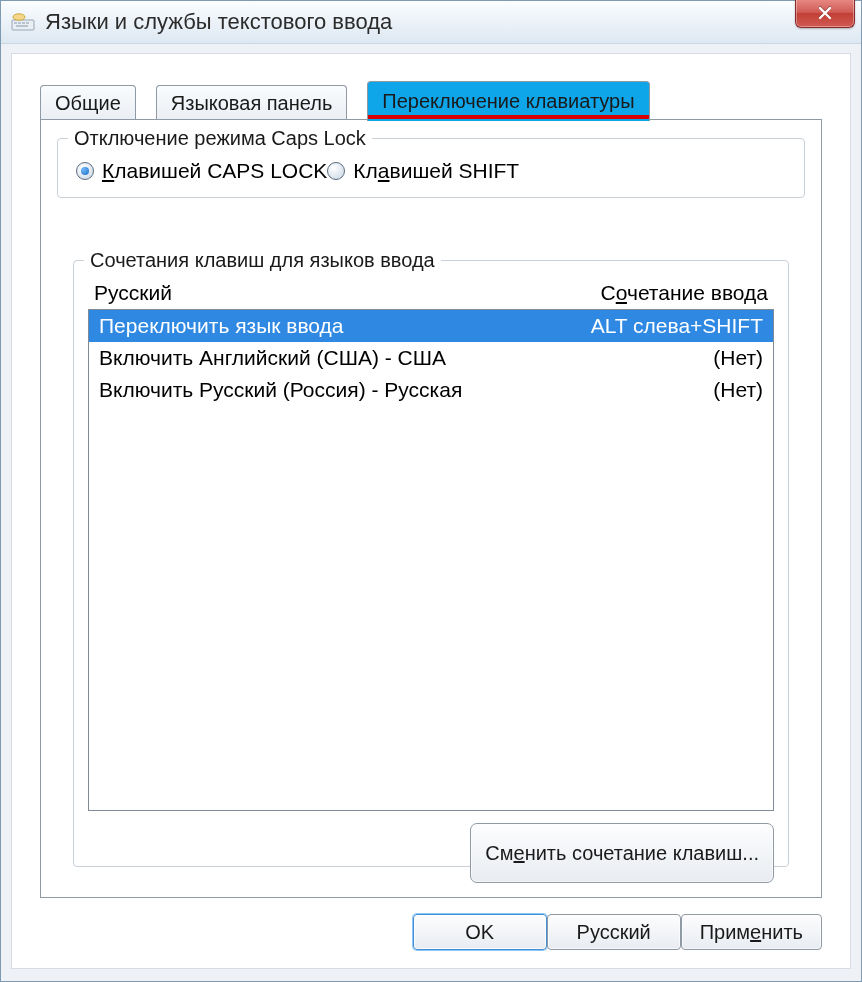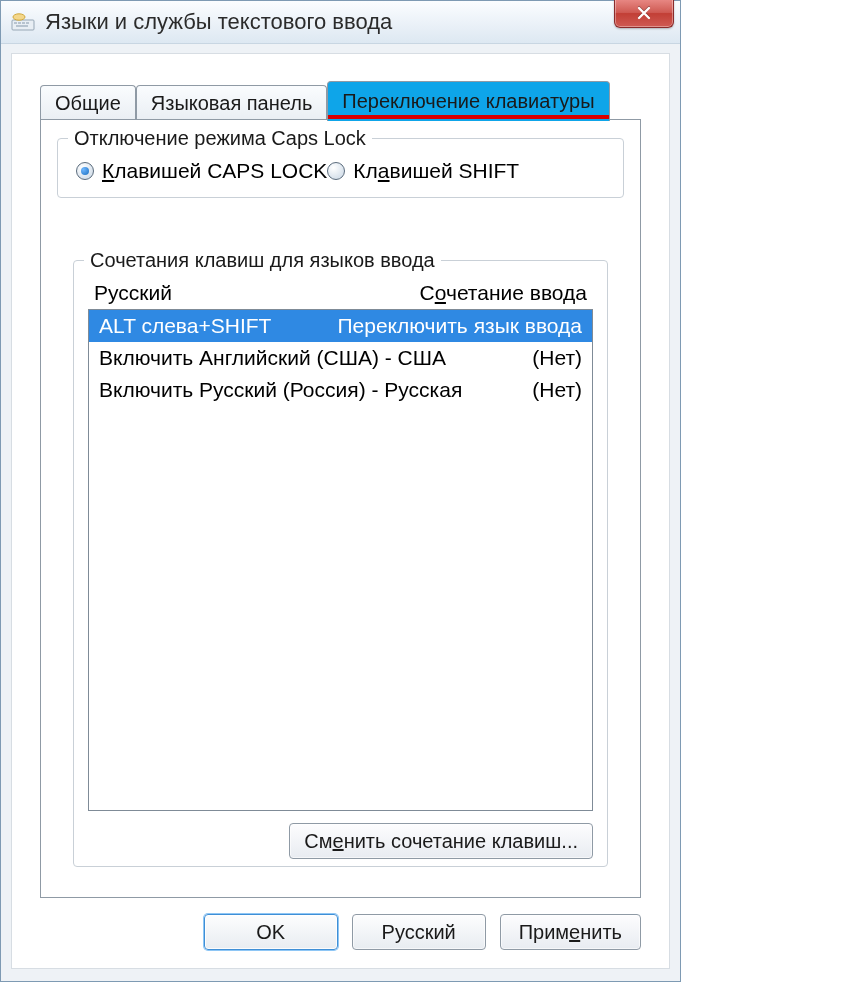--- a/index.html
+++ b/index.html
@@ -11,21 +11,21 @@
     font-size: 18px;
     background: #fff;
     color: #000;
     -webkit-font-smoothing: antialiased;
   }
 
   
   .window {
     position: relative;
     box-sizing: border-box;
-    width: 681px;
+    width: 862px;
     height: 982px;
     border: 1px solid #7e9ab3;
     background: linear-gradient(#fdfefe, #f1f5f9 40px, #eef2f6 42px, #eef2f6);
   }
   .titlebar {
     height: 42px;
     display: flex;
     align-items: center;
     padding: 0 4px 0 10px;
     background: linear-gradient(#fbfdff, #e9f0f7 60%, #dde8f2);
@@ -79,21 +79,21 @@
   }
   .tab {
     position: relative;
     border: 1px solid #8f9aa5;
     border-bottom: none;
     border-radius: 4px 4px 0 0;
     background: linear-gradient(#fafcfe, #e9eef3);
     padding: 6px 14px 6px 14px;
     font-size: 20px;
     color: #1a1a1a;
-    margin-right: 0;
+    margin-right: 20px;
     bottom: -1px;
     cursor: default;
   }
   .tab.active {
     background: #0ea5e9;
     z-index: 2;
     border-color: #8f9aa5;
     padding-top: 8px;
     padding-bottom: 8px;
   }
@@ -224,27 +224,26 @@
     background: linear-gradient(#fdfdfe, #e8ecf1);
     font-size: 20px;
     color: #1a1a1a;
     box-shadow: inset 0 0 0 1px rgba(255,255,255,0.6);
     cursor: default;
   }
   .btn.default {
     border-color: #3f8fd6;
     box-shadow: 0 0 0 1px #8ec6f5, inset 0 0 0 1px rgba(255,255,255,0.8);
   }
-  .btn.wide { padding: 0 14px; }
+  .btn.wide { padding: 12px 14px; border-radius: 7px; }
 
   .bottom-row {
     position: absolute;
     right: 28px; bottom: 18px;
     display: flex;
-    gap: 14px;
   }
 </style>
 </head>
 <body>
 
 <div class="window">
 
   <div class="titlebar">
     <span class="app-icon">
       <svg viewBox="0 0 24 20">
@@ -300,22 +299,22 @@
       <div class="group hotkeys">
         <div class="legend">Сочетания клавиш для языков ввода</div>
 
         <div class="col-headers">
           <span>Русский</span>
           <span><span>С</span><span class="und">о</span><span>четание ввода</span></span>
         </div>
 
         <div class="listbox">
           <div class="row selected">
+            <span>Переключить язык ввода</span>
             <span>ALT слева+SHIFT</span>
-            <span>Переключить язык ввода</span>
           </div>
           <div class="row">
             <span>Включить Английский (США) - США</span>
             <span>(Нет)</span>
           </div>
           <div class="row">
             <span>Включить Русский (Россия) - Русская</span>
             <span>(Нет)</span>
           </div>
         </div>

